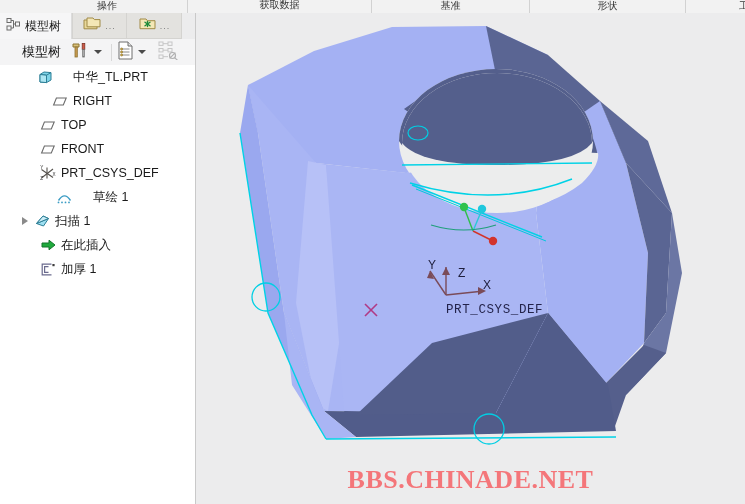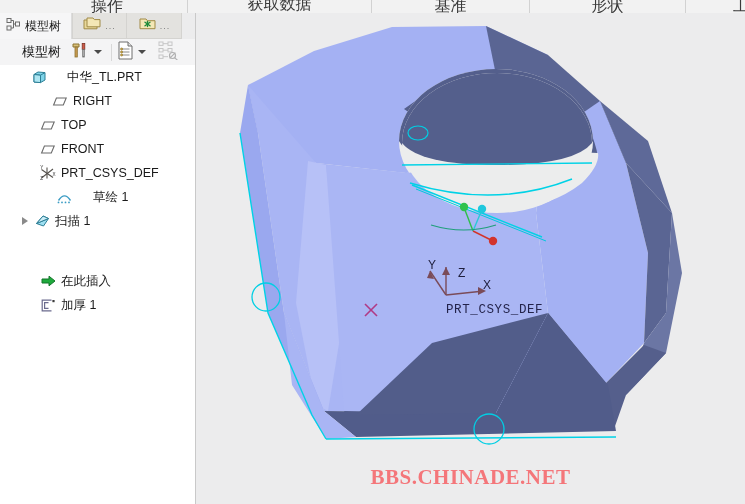--- a/index.html
+++ b/index.html
@@ -14,21 +14,21 @@
   
   .ribbon-groups{
     position:absolute;left:0;top:0;width:745px;height:13px;
     background:#f2f2f2;border-bottom:1px solid #cfcfcf;
     display:flex;align-items:flex-end;
   }
   .rgroup{
     flex:0 0 auto;height:13px;position:relative;
     display:flex;align-items:flex-end;justify-content:center;
     border-right:1px solid #d2d2d2;
-    font-size:16px;color:#3a3a3a;overflow:hidden;
+    font-size:10px;color:#3a3a3a;overflow:hidden;
   }
   .rgroup span{display:block;line-height:11px;position:relative;top:-2px;}
   .g0{width:27px;border-right:none;}
   .g1{width:160px;}
   .g2{width:183px;font-family:Liberation Mono, monospace;}
   .g3{width:157px;text-align:right;}
   .g4{width:155px;}
   .g5{width:126px;}
 
   
@@ -84,21 +84,21 @@
   
   .viewport{
     position:absolute;left:196px;top:13px;width:549px;height:491px;
     background:#ececed;overflow:hidden;
   }
   .viewport svg{display:block;}
 
   .wm{
     position:absolute;left:0;top:452px;width:549px;text-align:center;
     font-family:"Liberation Serif","DejaVu Serif",serif;
-    font-weight:bold;font-size:21px;letter-spacing:.5px;
+    font-weight:bold;font-size:26px;letter-spacing:.5px;
     color:#f4767a;
   }
   
   .pane-right-edge{
     position:absolute;left:195px;top:13px;width:1px;height:491px;background:#c9c9c9;
   }
 </style>
 </head>
 <body>
 
@@ -216,21 +216,21 @@
             <line x1="17.6" y1="17.6" x2="20.4" y2="20.2"></line>
             <line x1="12.6" y1="18.4" x2="18.4" y2="12.6"></line>
           </g>
         </svg>
       </span>
     </div>
   </div>
 
   <div class="tree-panel">
 
-    <div class="tree-item" style="gap:15px;">
+    <div class="tree-item" style="padding-left:6px;gap:15px;">
       <span class="tw"></span>
       <span class="ic">
         <svg width="15" height="15" viewBox="0 0 15 15">
           <path d="M2 4.5 L6 2 L13 2.6 L13 10 L8.5 12.6 L2 12z" fill="#7fd4e8" stroke="#2d7f96" stroke-width="1"></path>
           <path d="M2 4.5 L8.5 5.2 L13 2.6" fill="none" stroke="#2d7f96" stroke-width="1"></path>
           <path d="M8.5 5.2 L8.5 12.6" fill="none" stroke="#2d7f96" stroke-width="1"></path>
           <path d="M2 4.5 L8.5 5.2 L8.5 12.6 L2 12z" fill="#aee6f2" stroke="#2d7f96" stroke-width="1"></path>
         </svg>
       </span>
       <span class="lbl">中华_TL.PRT</span>
@@ -306,21 +306,21 @@
       <span class="ic">
         <svg width="17" height="16" viewBox="0 0 17 16">
           <path d="M2.5 10.5 L9 3 L14.5 5.5 L9.5 13z" fill="#9fe0f2" stroke="#2d7f96" stroke-width="1"></path>
           <path d="M2.5 10.5 L14.5 5.5" fill="none" stroke="#2d7f96" stroke-width="1"></path>
           <path d="M2.5 10.5 L9 3 L14.5 5.5z" fill="#cdeef8" stroke="#2d7f96" stroke-width="1"></path>
         </svg>
       </span>
       <span class="lbl">扫描 1</span>
     </div>
 
-    <div class="tree-item" style="padding-left:24px;margin-top:36px;">
+    <div class="tree-item" style="padding-left:24px;">
       <span class="tw"></span>
       <span class="ic">
         <svg width="17" height="14" viewBox="0 0 17 14">
           <path d="M2 5 H9 V2.2 L15 7 L9 11.8 V9 H2z" fill="#1faa3c" stroke="#13742a" stroke-width="1"></path>
         </svg>
       </span>
       <span class="lbl">在此插入</span>
     </div>
 
     <div class="tree-item" style="padding-left:24px;">

